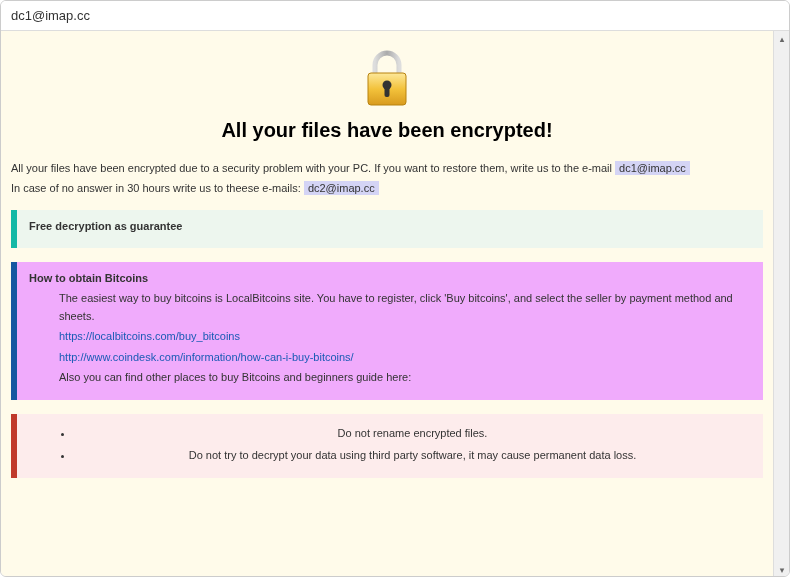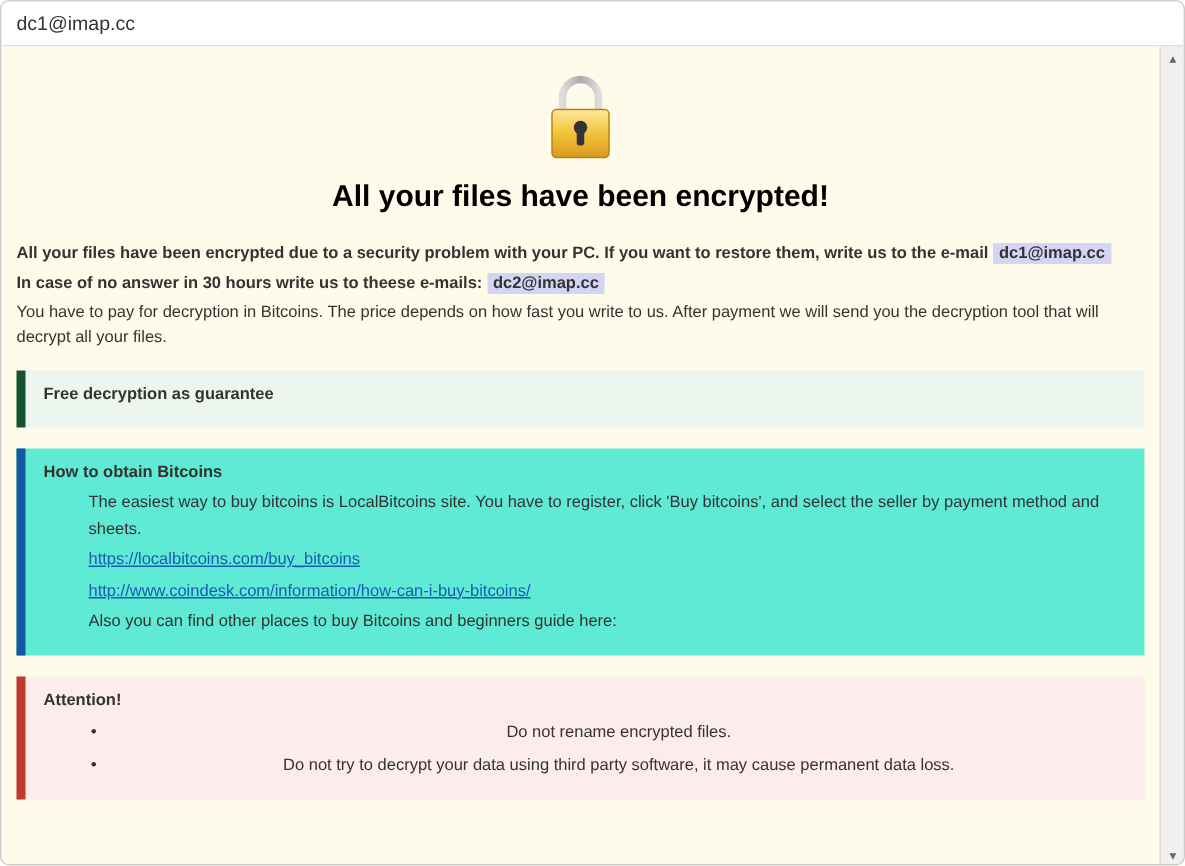--- a/index.html
+++ b/index.html
@@ -63,55 +63,54 @@
       font-size: 20px;
       font-weight: bold;
       margin: 8px 0 18px 0;
       color: #000;
     }
     .intro {
       margin-bottom: 4px;
       line-height: 1.5;
     }
     .intro p { margin-bottom: 3px; }
-    .bold { font-weight: bold; }
+    .bold { font-weight: normal; }
     .highlight {
       background: #d4d4f5;
       padding: 1px 4px;
     }
     .section {
       margin-top: 14px;
       padding: 10px 12px;
       position: relative;
     }
     .section.green {
       background: #edf6ee;
-      border-left: 6px solid #14532d;
+      border-left: 6px solid #14b8a6;
     }
     .section.blue {
-      background: #5eead4;
+      background: #f0abfc;
       border-left: 6px solid #1557a0;
     }
     .section.red {
       background: #fdecec;
       border-left: 6px solid #c0392b;
     }
     .section-title {
       font-weight: bold;
       font-size: 11px;
       margin-bottom: 6px;
     }
     .section-body {
       padding-left: 30px;
       line-height: 1.6;
     }
     .section-body p { margin-bottom: 3px; }
     .link {
       color: #1a5bb5;
-      text-decoration: underline;
       cursor: pointer;
     }
     ul {
       list-style: disc;
       padding-left: 45px;
       line-height: 1.8;
       text-align: center;
     }
     li { margin-bottom: 2px; }
   </style>
@@ -152,39 +151,37 @@
 
     <div class="intro">
       <p class="bold">
         <span>All your files have been encrypted due to a security problem with your PC. If you want to restore them, write us to the e-mail </span>
         <span class="highlight">dc1@imap.cc</span>
       </p>
       <p class="bold">
         <span>In case of no answer in 30 hours write us to theese e-mails: </span>
         <span class="highlight">dc2@imap.cc</span>
       </p>
-      <p>You have to pay for decryption in Bitcoins. The price depends on how fast you write to us. After payment we will send you the decryption tool that will decrypt all your files.</p>
     </div>
 
     <div class="section green">
       <div class="section-title">Free decryption as guarantee</div>
     </div>
 
     <div class="section blue">
       <div class="section-title">How to obtain Bitcoins</div>
       <div class="section-body">
         <p>The easiest way to buy bitcoins is LocalBitcoins site. You have to register, click 'Buy bitcoins', and select the seller by payment method and sheets.</p>
         <p><a class="link">https://localbitcoins.com/buy_bitcoins</a></p>
         <p><a class="link">http://www.coindesk.com/information/how-can-i-buy-bitcoins/</a></p>
         <p>Also you can find other places to buy Bitcoins and beginners guide here:</p>
       </div>
     </div>
 
     <div class="section red">
-      <div class="section-title">Attention!</div>
       <ul>
         <li>Do not rename encrypted files.</li>
         <li>Do not try to decrypt your data using third party software, it may cause permanent data loss.</li>
 
       </ul>
     </div>
 
   </div>
 
   <div class="scrollbar">

